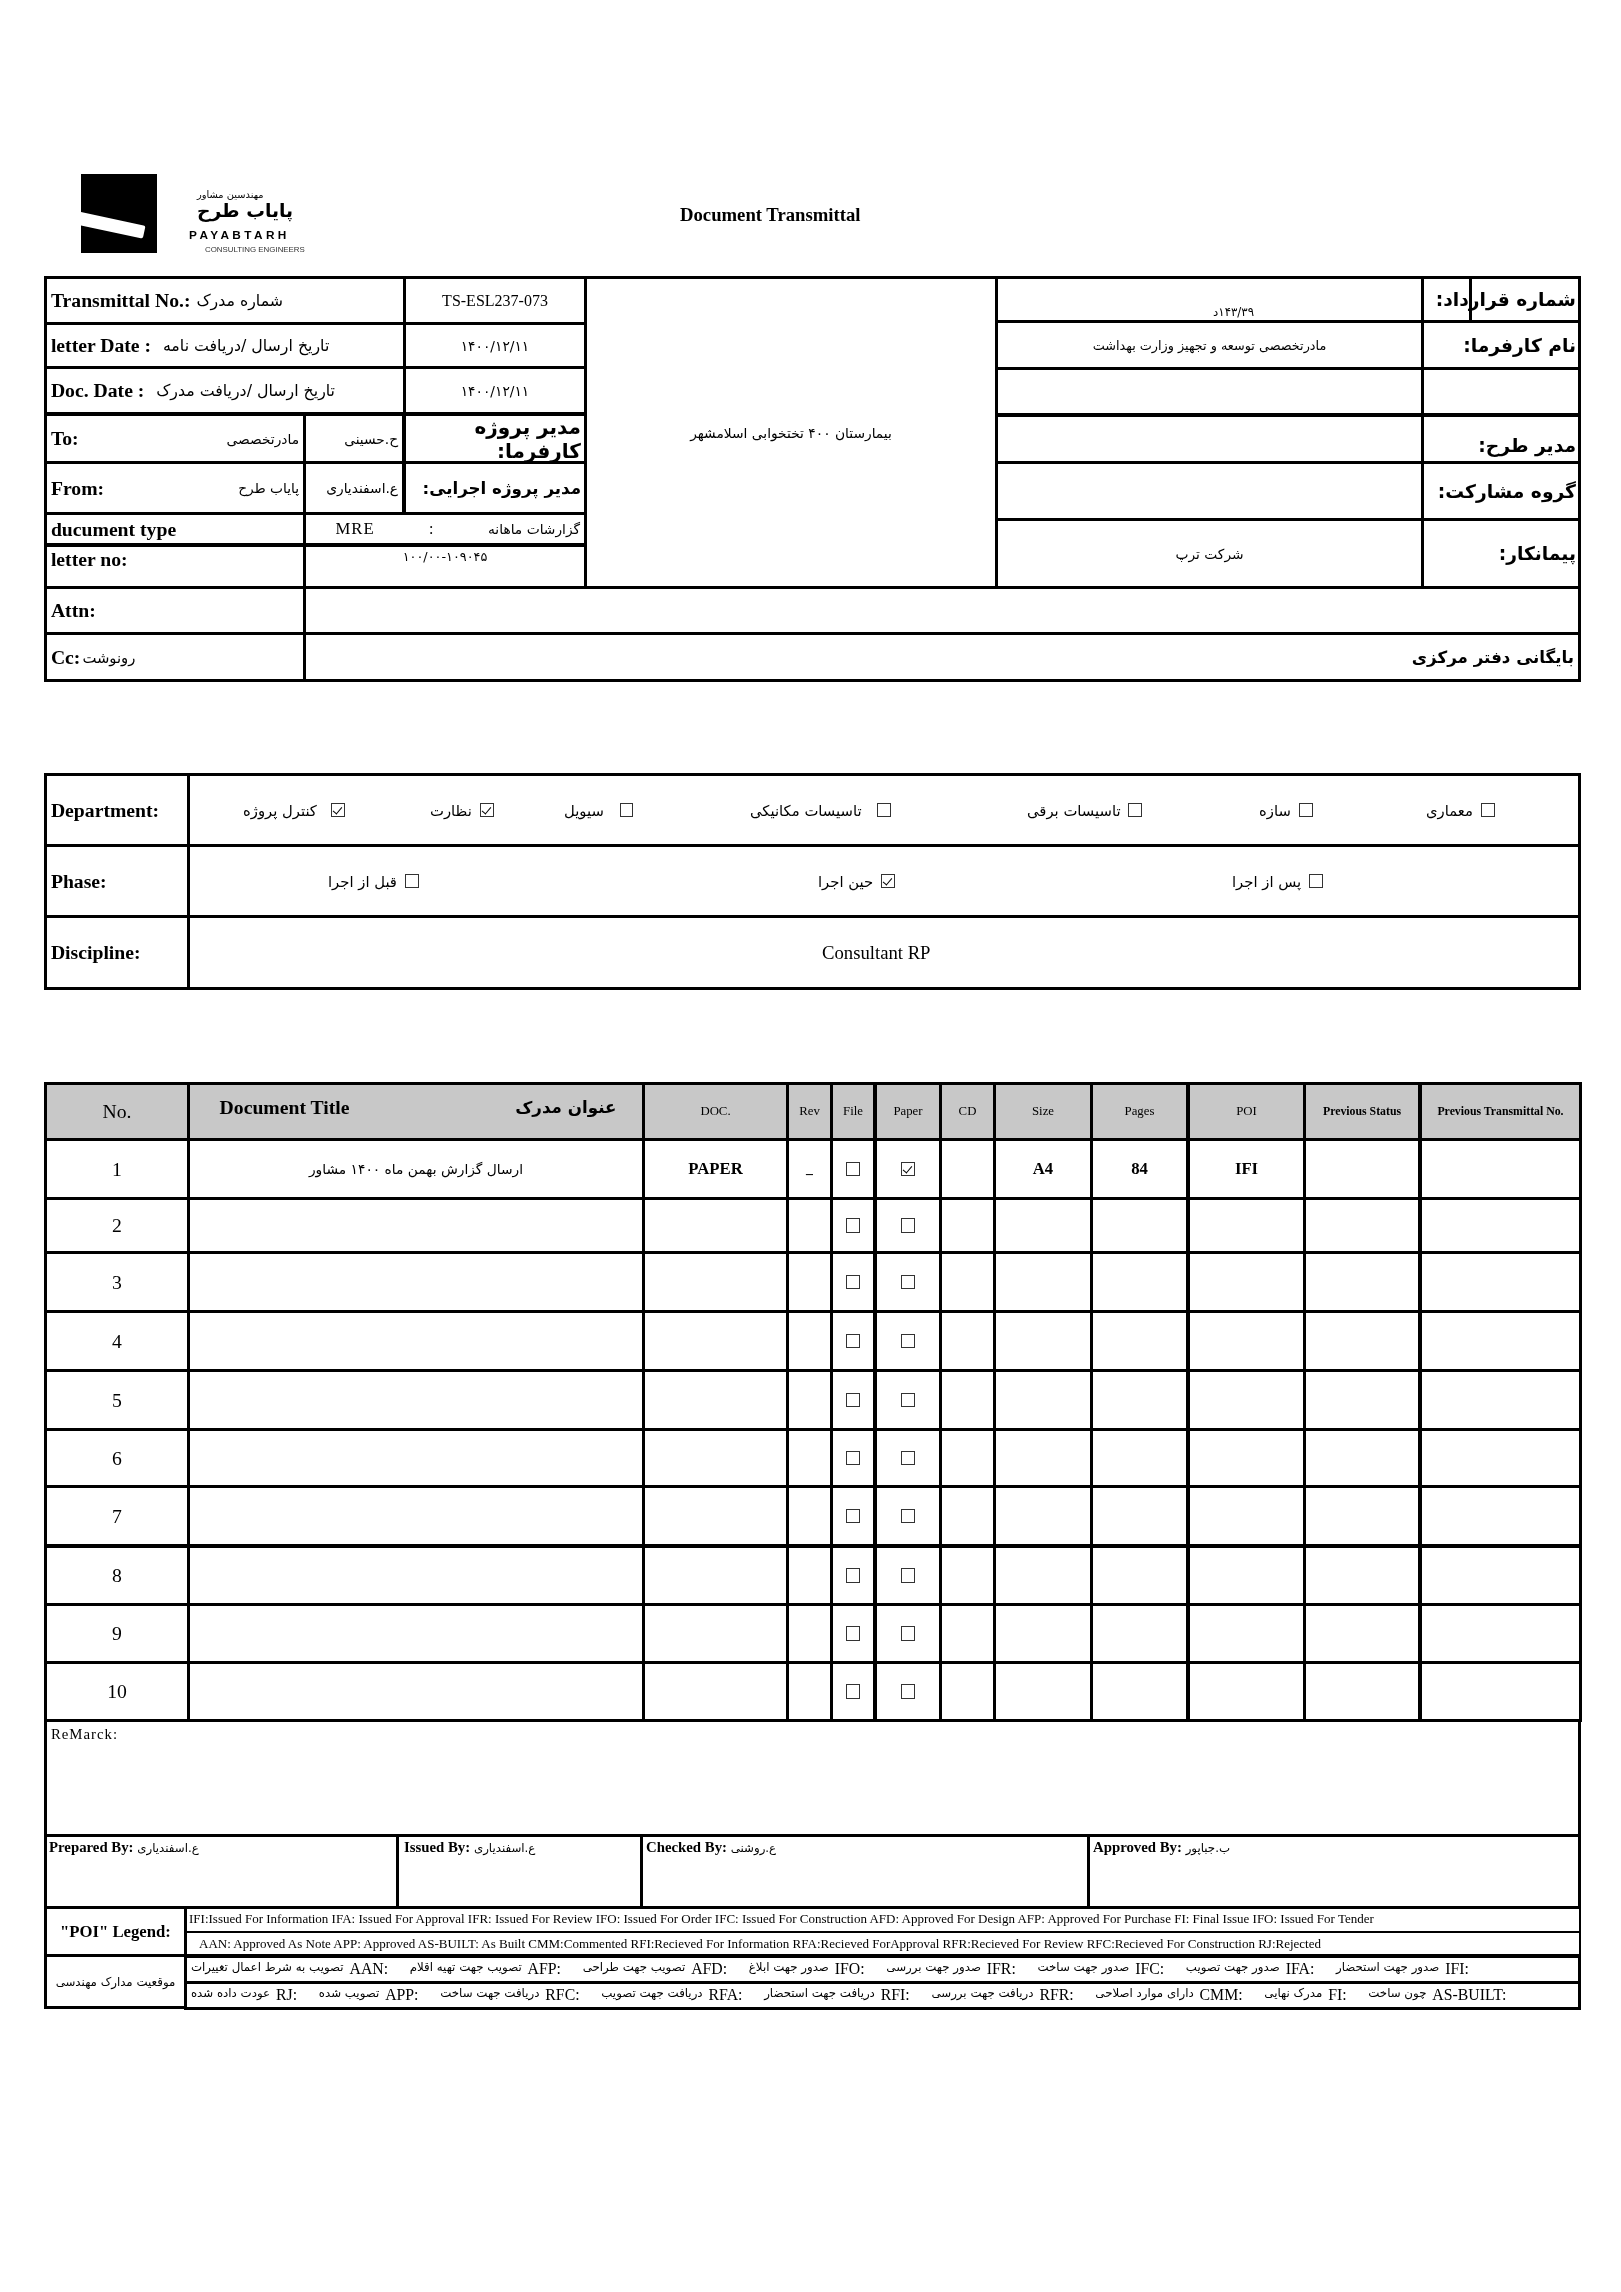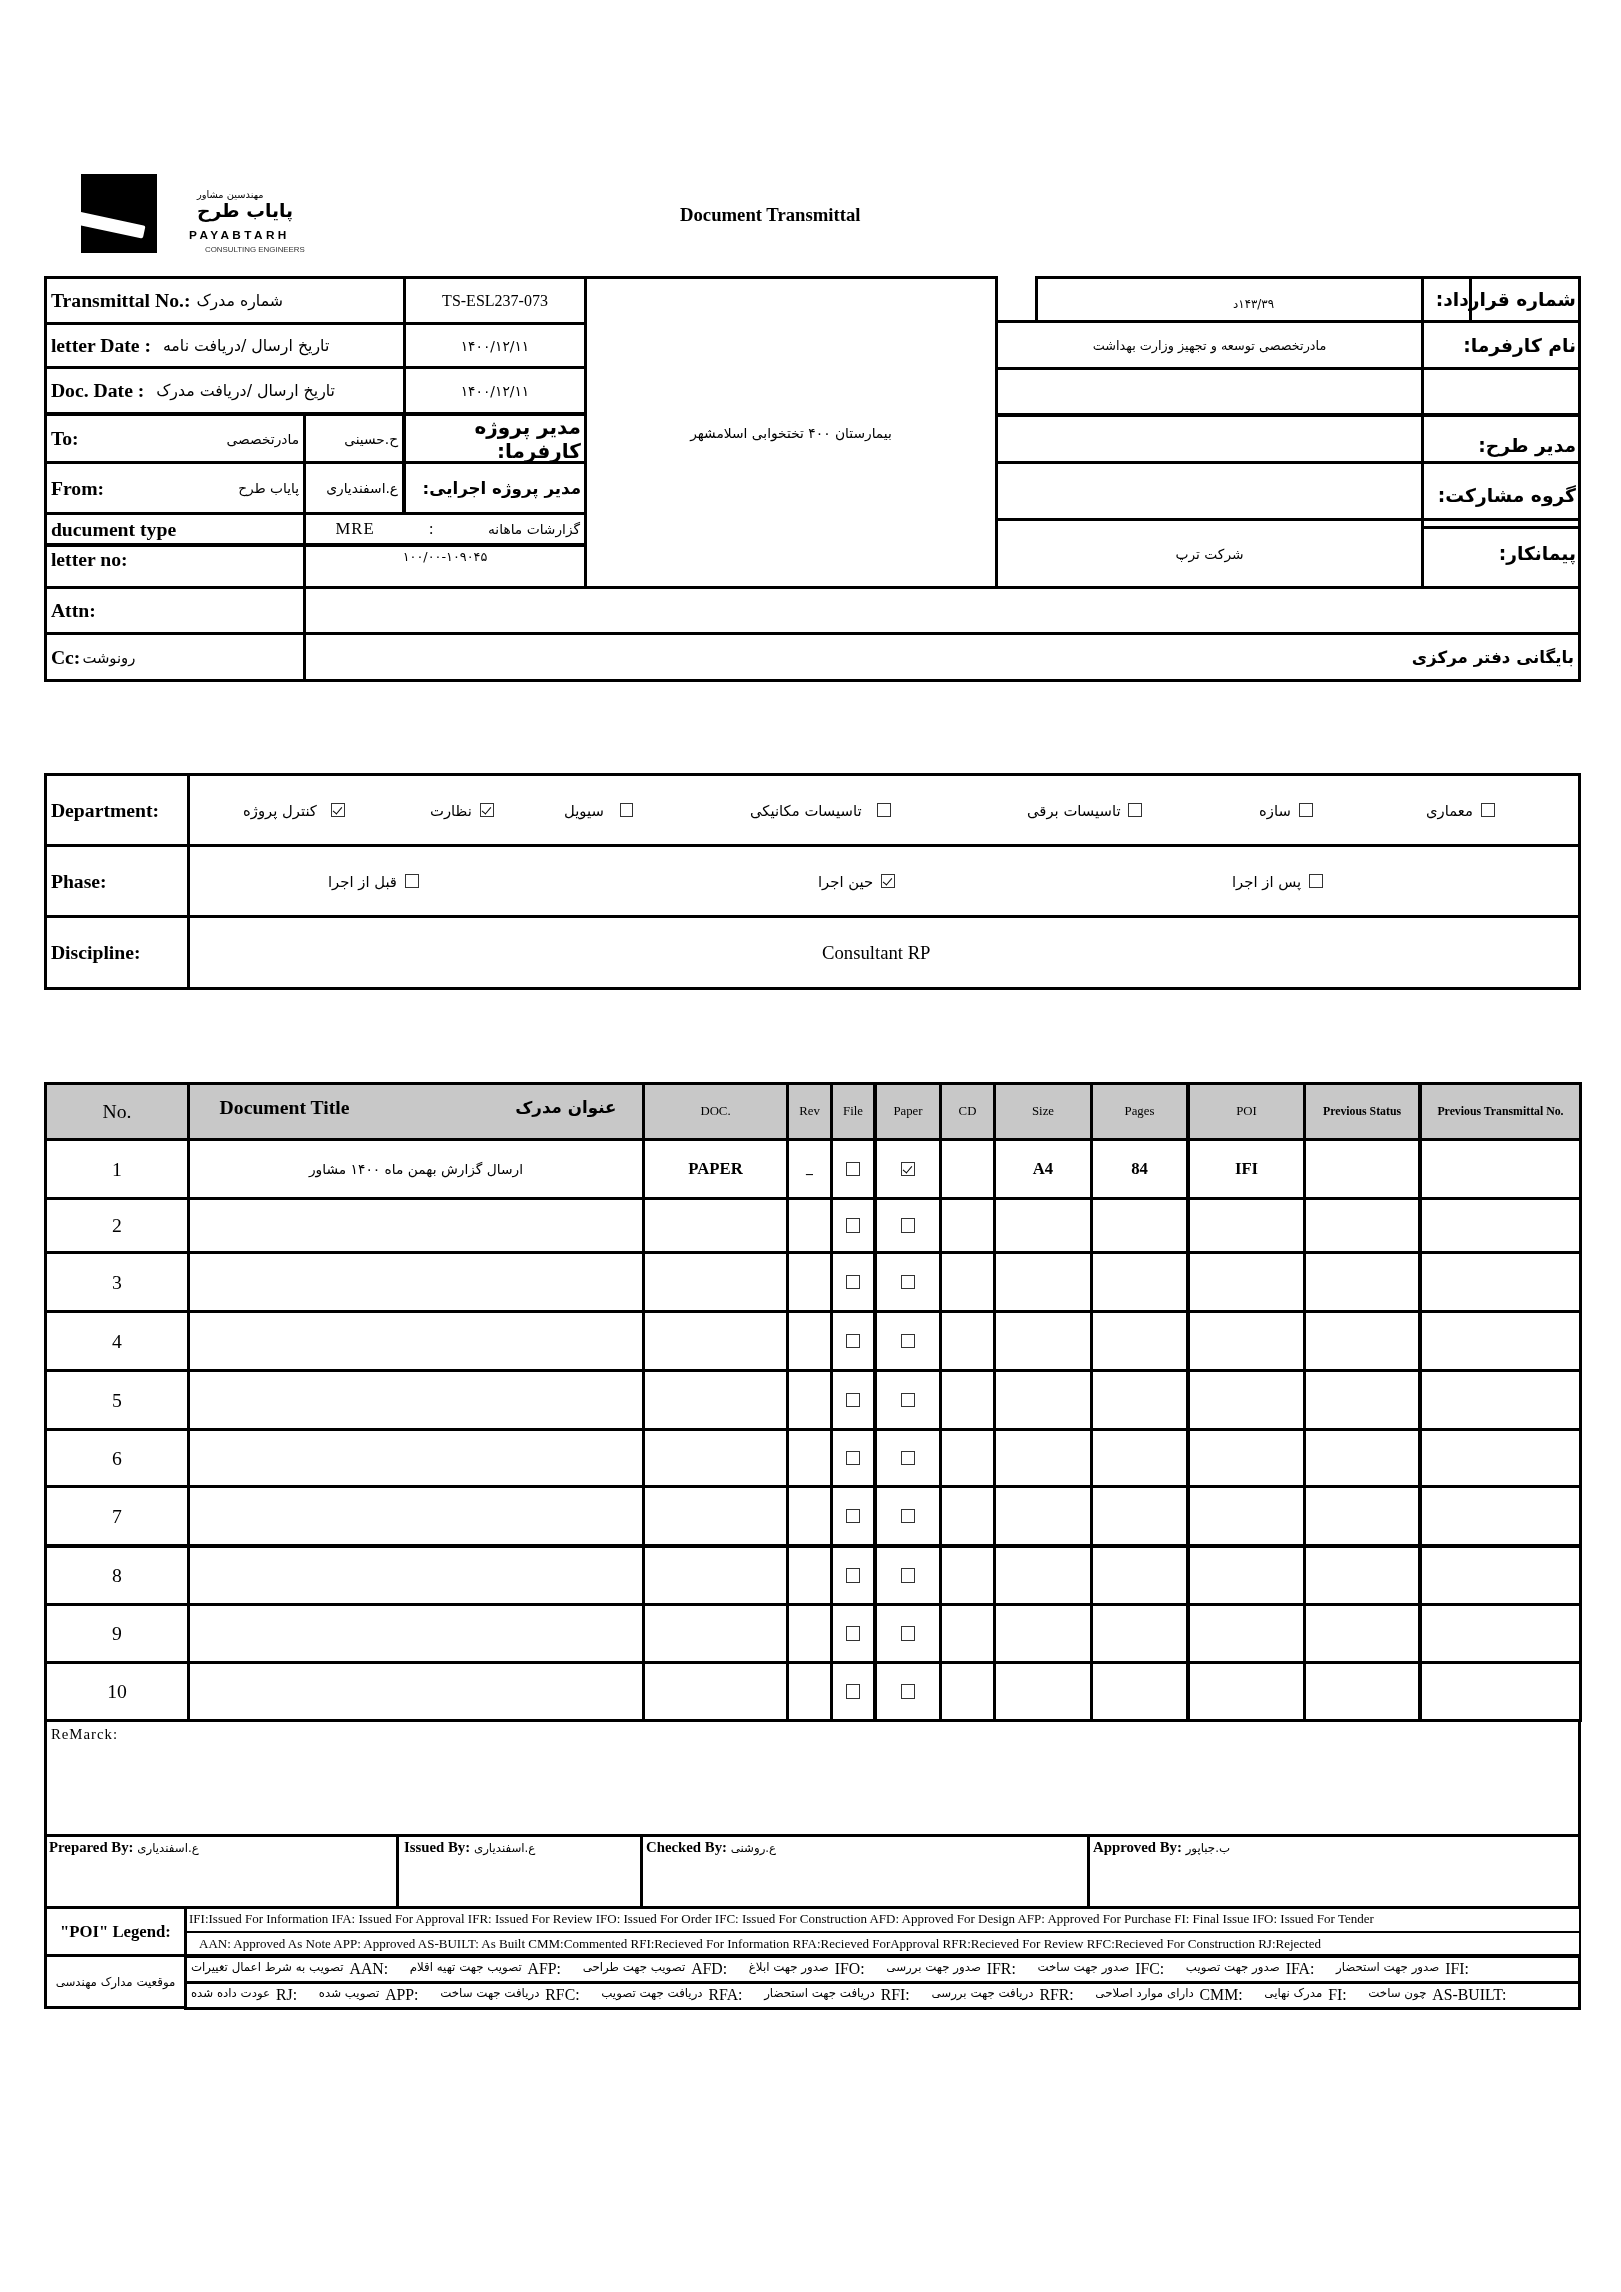--- a/index.html
+++ b/index.html
@@ -94,40 +94,40 @@
   <span style="font-size:15.8px;">:</span>
   <span class="lbl-fa" style="font-size:13.8px;">گزارشات ماهانه</span>
 </div>
 <div class="cell" style="left:44px;top:544px;width:262px;height:45px;padding:0 3.9px;align-items:flex-start;">
   <span class="lbl-en" style="line-height:25.6px;">letter no:</span>
 </div>
 <div class="cell val-fa" style="left:303px;top:544px;width:284px;height:45px;align-items:flex-start;padding-top:2px;font-size:12.8px;">۱۰۰/۰۰-۱۰۹۰۴۵</div>
 
 <div class="cell val-fa" style="left:584px;top:276px;width:414px;height:313px;font-size:13.8px;">بیمارستان ۴۰۰ تختخوابی اسلامشهر</div>
 
-<div class="cell val-fa" style="left:995px;top:276px;width:437px;height:47px;align-items:flex-start;padding-top:18px;font-size:11.8px;margin-left:40px;">۱۴۳/۳۹د</div>
+<div class="cell val-fa" style="left:995px;top:276px;width:477px;height:47px;align-items:flex-start;padding-top:26px;font-size:11.8px;">۱۴۳/۳۹د</div>
 <div class="cell" style="left:1421px;top:276px;width:160px;height:47px;justify-content:flex-end;padding-right:2px;">
     <span class="lbl-fa-b">شماره قرارداد:</span>
   </div>
 
 <div class="cell val-fa" style="left:995px;top:320px;width:429px;height:50px;font-size:12.8px;">مادرتخصصی توسعه و تجهیز وزارت بهداشت</div>
 <div class="cell" style="left:1421px;top:320px;width:160px;height:50px;justify-content:flex-end;padding-right:2px;">
     <span class="lbl-fa-b">نام کارفرما:</span>
   </div>
 
 <div class="cell" style="left:995px;top:367px;width:429px;height:49px;"></div>
 <div class="cell" style="left:1421px;top:367px;width:160px;height:49px;"></div>
 
 <div class="cell" style="left:995px;top:414px;width:429px;height:50px;"></div>
 <div class="cell" style="left:1421px;top:414px;width:160px;height:50px;justify-content:flex-end;padding-right:2px;padding-top:13.8px;">
     <span class="lbl-fa-b">مدیر طرح:</span>
   </div>
 
 <div class="cell" style="left:995px;top:461px;width:429px;height:60px;"></div>
-<div class="cell" style="left:1421px;top:461px;width:160px;height:68px;justify-content:flex-end;padding-right:2px;">
+<div class="cell" style="left:1421px;top:461px;width:160px;height:60px;justify-content:flex-end;padding-right:2px;">
     <span class="lbl-fa-b">گروه مشارکت:</span>
   </div>
 
 <div class="cell val-fa" style="left:995px;top:518px;width:429px;height:71px;font-size:13.8px;">شرکت ترپ</div>
 <div class="cell" style="left:1421px;top:518px;width:160px;height:71px;justify-content:flex-end;padding-right:2px;">
     <span class="lbl-fa-b">پیمانکار:</span>
   </div>
 
 <div class="cell" style="left:44px;top:586px;width:262px;height:49px;padding:0 3.9px;">
     <span class="lbl-en">Attn:</span>

